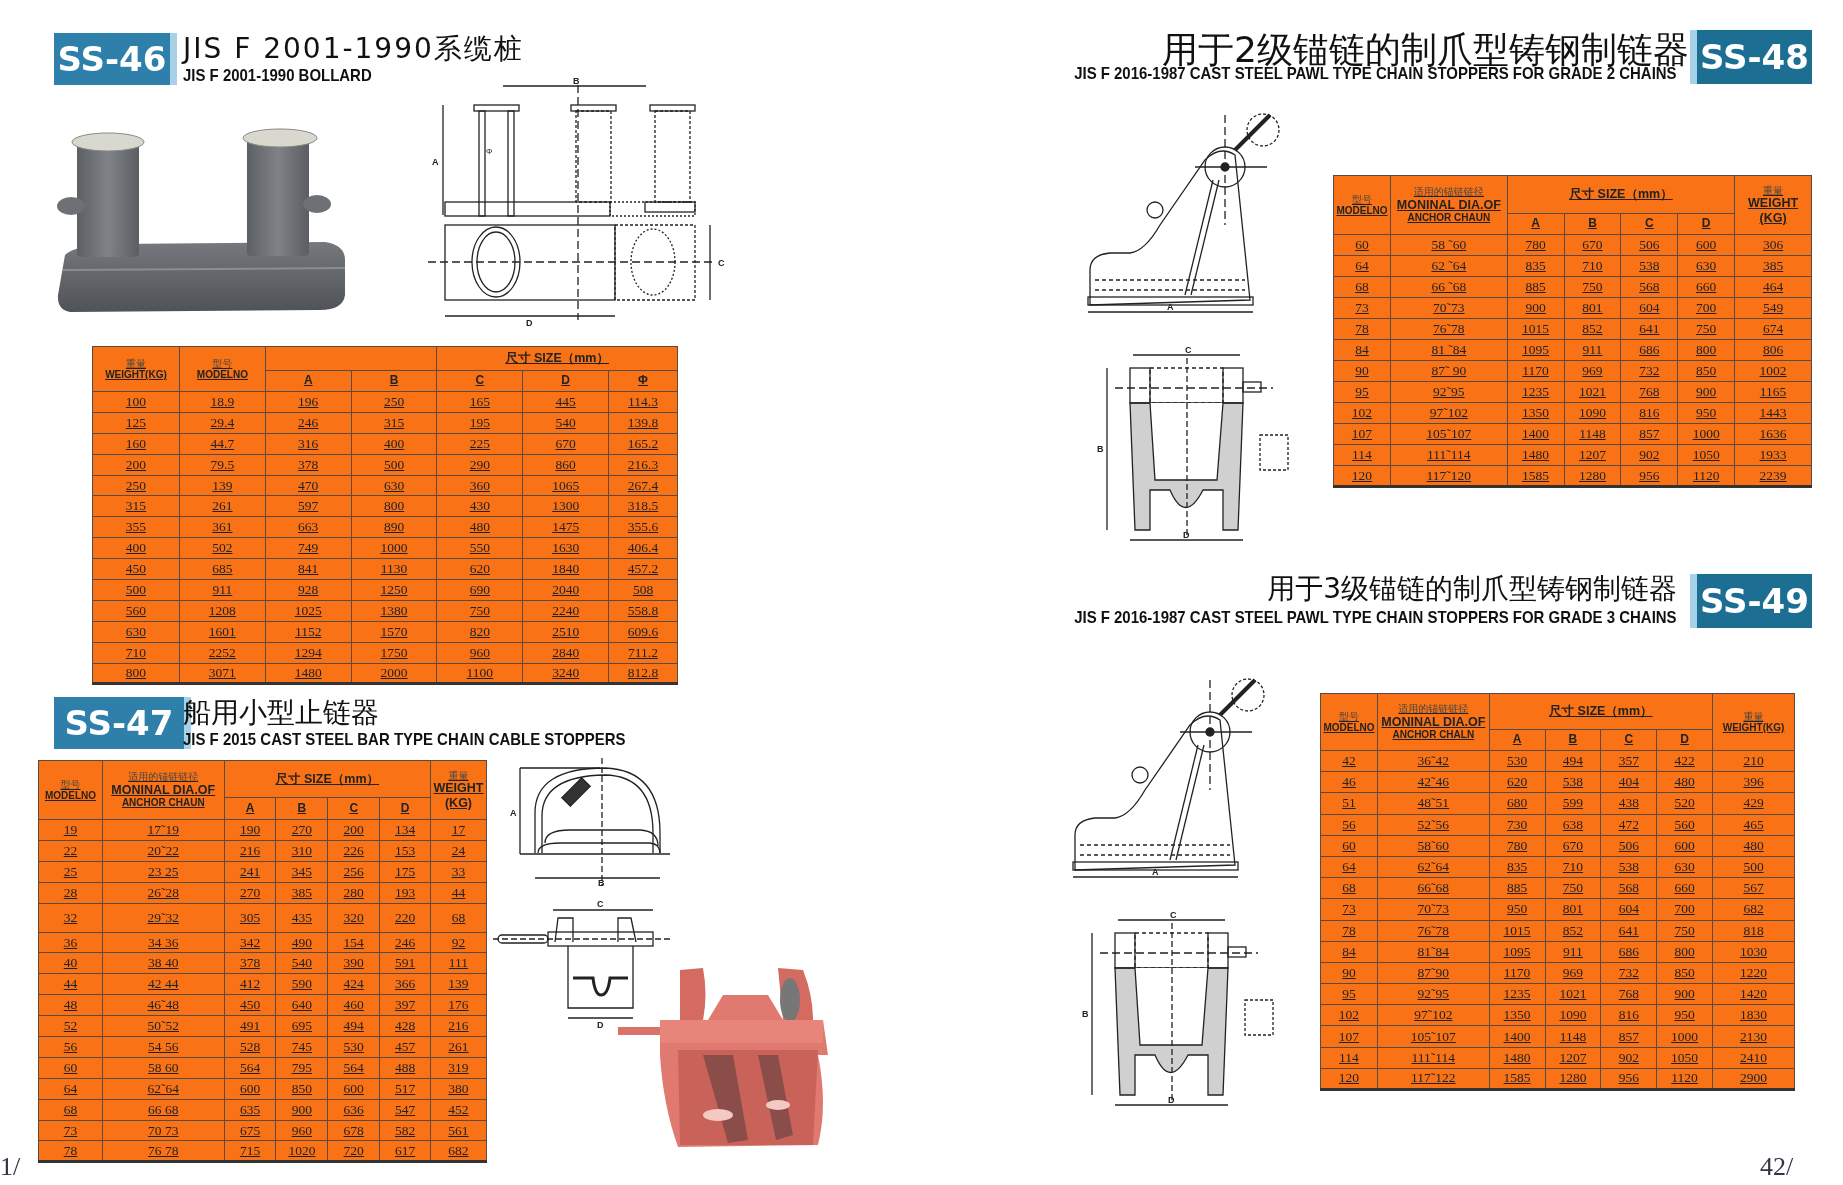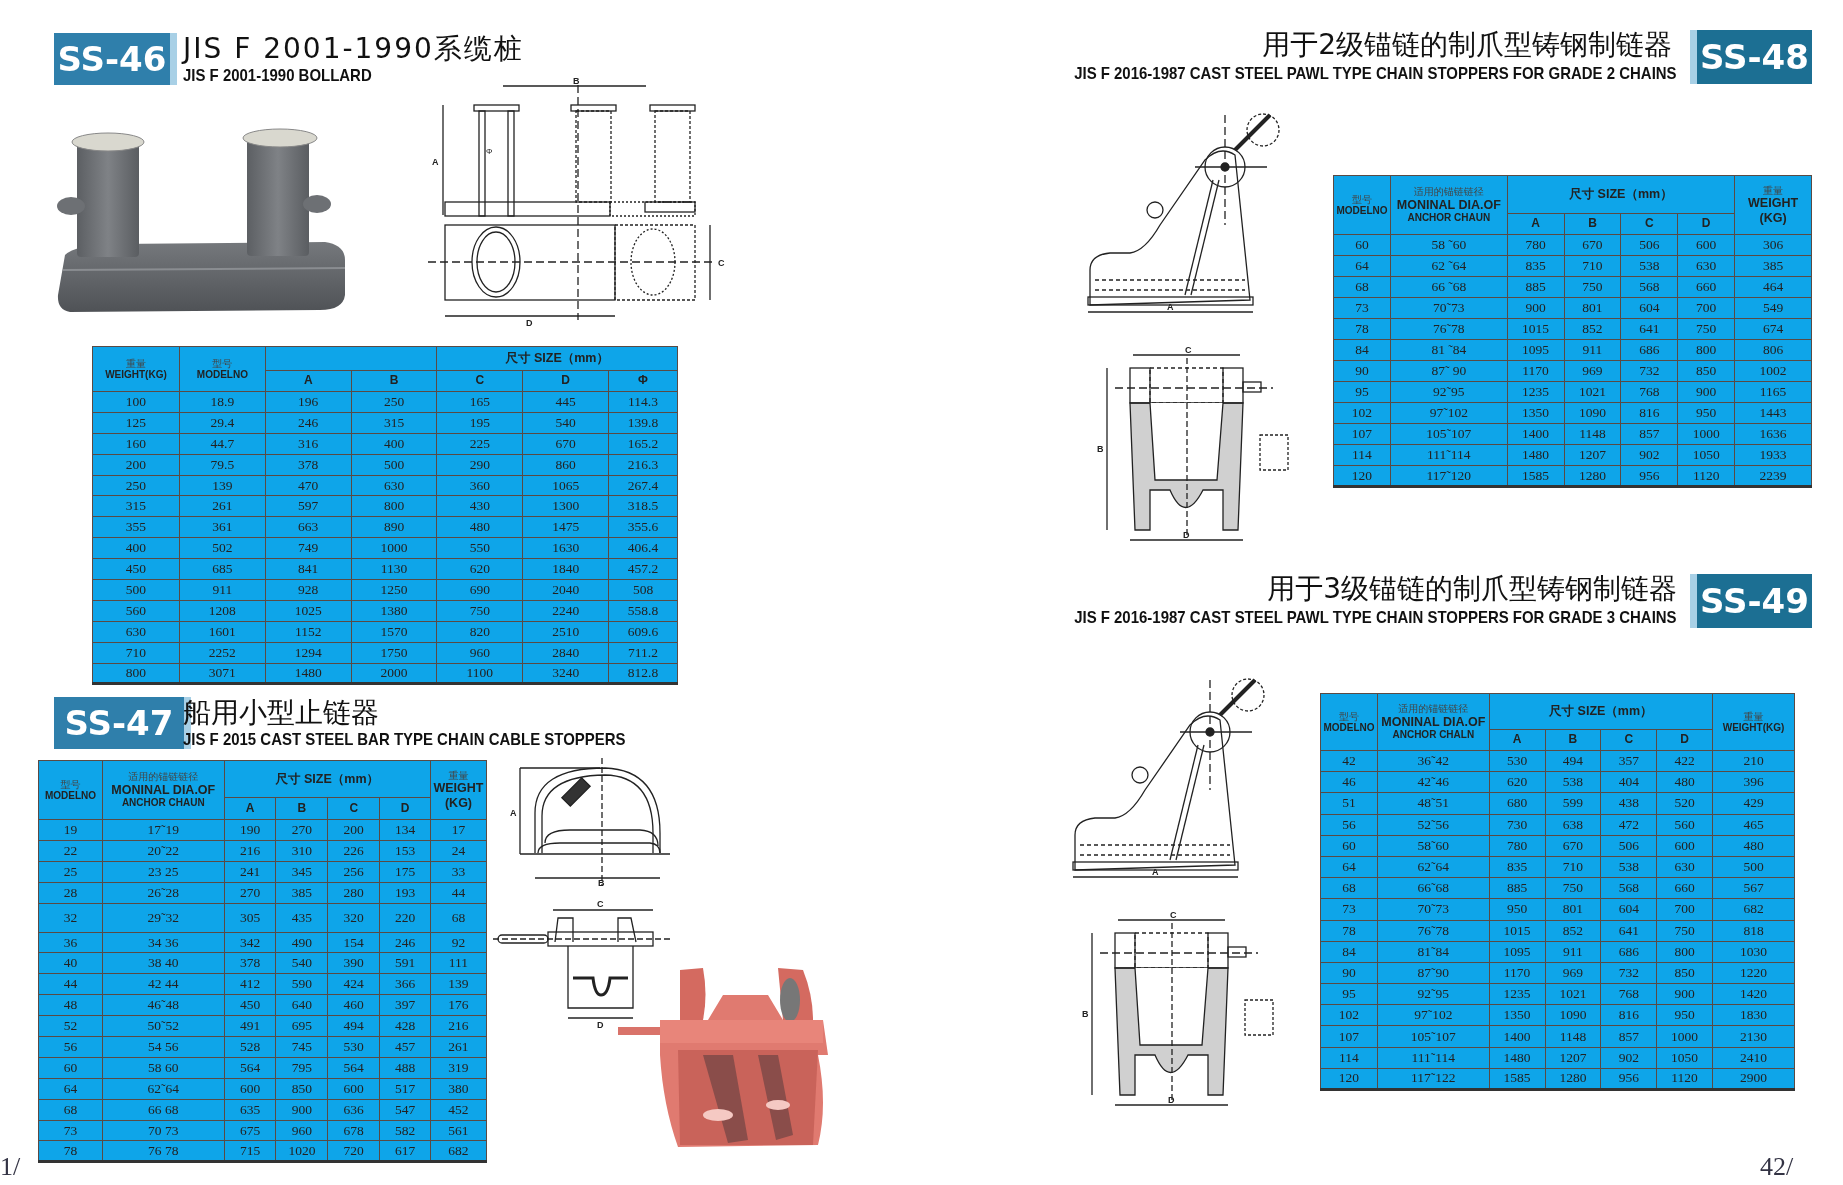--- a/index.html
+++ b/index.html
@@ -12,21 +12,21 @@
     font-size: 34px; display: flex; align-items: center; justify-content: center;
     letter-spacing: 0px; border-right: 7px solid #a8d0e6;
   }
   .badge.right { background: #1c6f93; border-left: 7px solid #a8d0e6; border-right: none; }
 
   .title-cn { position: absolute; font-family: "DejaVu Sans", sans-serif; font-size: 28px; color: #111; white-space: nowrap; }
   .title-en { position: absolute; font-family: "Liberation Sans", sans-serif; font-weight: bold; font-size: 17px; color: #111; white-space: nowrap; transform: scaleX(0.88); transform-origin: left center; }
   .title-en.r { transform-origin: right center; }
   .title-cn.r, .title-en.r { text-align: right; }
 
-  table.spec { position: absolute; border-collapse: collapse; font-family: "Liberation Serif", serif; color: #222; background: #0ea5e9; }
+  table.spec { position: absolute; border-collapse: collapse; font-family: "Liberation Serif", serif; color: #222; background: #f97316; text-decoration: underline; }
   table.spec td, table.spec th { border: 1.5px solid #5a4a44; text-align: center; font-weight: normal; padding: 0; }
   table.spec th { font-family: "Liberation Sans", sans-serif; font-size: 10px; line-height: 1.15; }
   table.spec th .cn { font-family: "DejaVu Sans", sans-serif; font-size: 10px; color: #444; display: block; }
   table.spec th .en { font-weight: bold; display: block; }
   table.spec th .big { font-size: 12.5px; font-weight: bold; display: block; }
   table.spec th.dim { font-weight: bold; font-size: 12px; }
   table.spec td { font-size: 13.5px; }
   table.spec tr.outer-bottom td { border-bottom: 3px solid #333; }
 
   .pagenum { position: absolute; font-family: "Liberation Serif", serif; font-size: 26px; color: #334; }
@@ -481,21 +481,21 @@
   <ellipse cx="172" cy="35" rx="10" ry="22" fill="#777"></ellipse>
   <path d="M42 55 L90 55 L105 30 L150 30 L165 55 L205 55 L210 90 L200 90 Q210 140 200 180 L60 182 Q45 140 42 90 Z" fill="#e07a70"></path>
   <path d="M60 85 L200 85 L195 180 L62 180 Z" fill="#c9635a"></path>
   <path d="M85 90 L115 90 L130 175 L110 178 Z" fill="#8a4d4a"></path>
   <path d="M140 90 L160 90 L175 170 L158 175 Z" fill="#8a4d4a"></path>
   <path d="M42 55 L205 55 L205 78 L42 78 Z" fill="#e8857a"></path>
   <ellipse cx="100" cy="150" rx="15" ry="6" fill="#f5c9c3"></ellipse>
   <ellipse cx="160" cy="140" rx="12" ry="5" fill="#f5c9c3"></ellipse>
 </svg>
 
-<div class="title-cn r" style="right:171px;top:26px;font-size:28px;">用于2级锚链的制爪型铸钢制链器</div>
+<div class="title-cn r" style="right:154px;top:26px;font-size:36px;">用于2级锚链的制爪型铸钢制链器</div>
 <div class="title-en r" style="right:166px;top:64px;">JIS F 2016-1987 CAST STEEL PAWL TYPE CHAIN STOPPERS FOR GRADE 2 CHAINS</div>
 <div class="badge right" style="left:1690px;top:30px;width:122px;height:54px;">
     <span>SS-48</span>
   </div>
 
 <svg style="left:1085px;top:105px;" width="200" height="205" viewBox="0 0 200 205" fill="none" stroke="#222" stroke-width="1.3">
   <path d="M5 200 L5 165 Q5 150 25 148 L45 148 Q60 146 75 120 L120 55 Q135 40 150 50 L165 195 Z"></path>
   <circle cx="140" cy="62" r="20"></circle>
   <circle cx="140" cy="62" r="4" fill="#222"></circle>
   <line x1="110" y1="62" x2="182" y2="62"></line>

